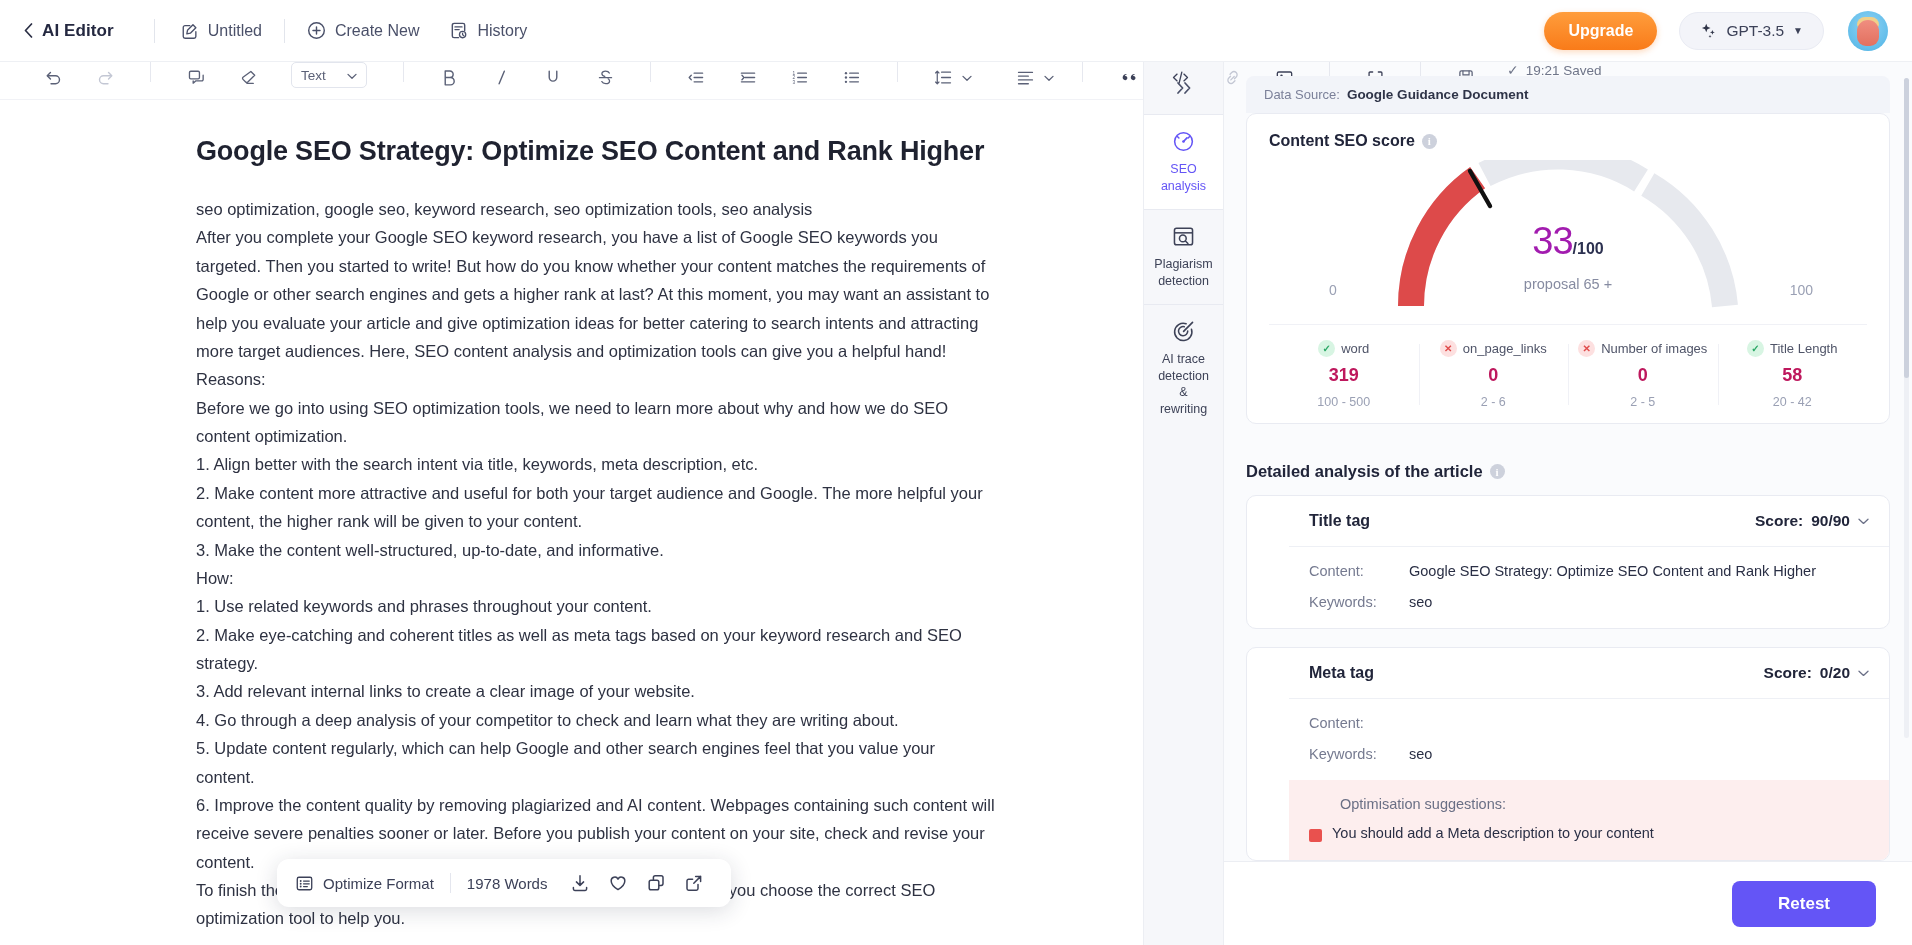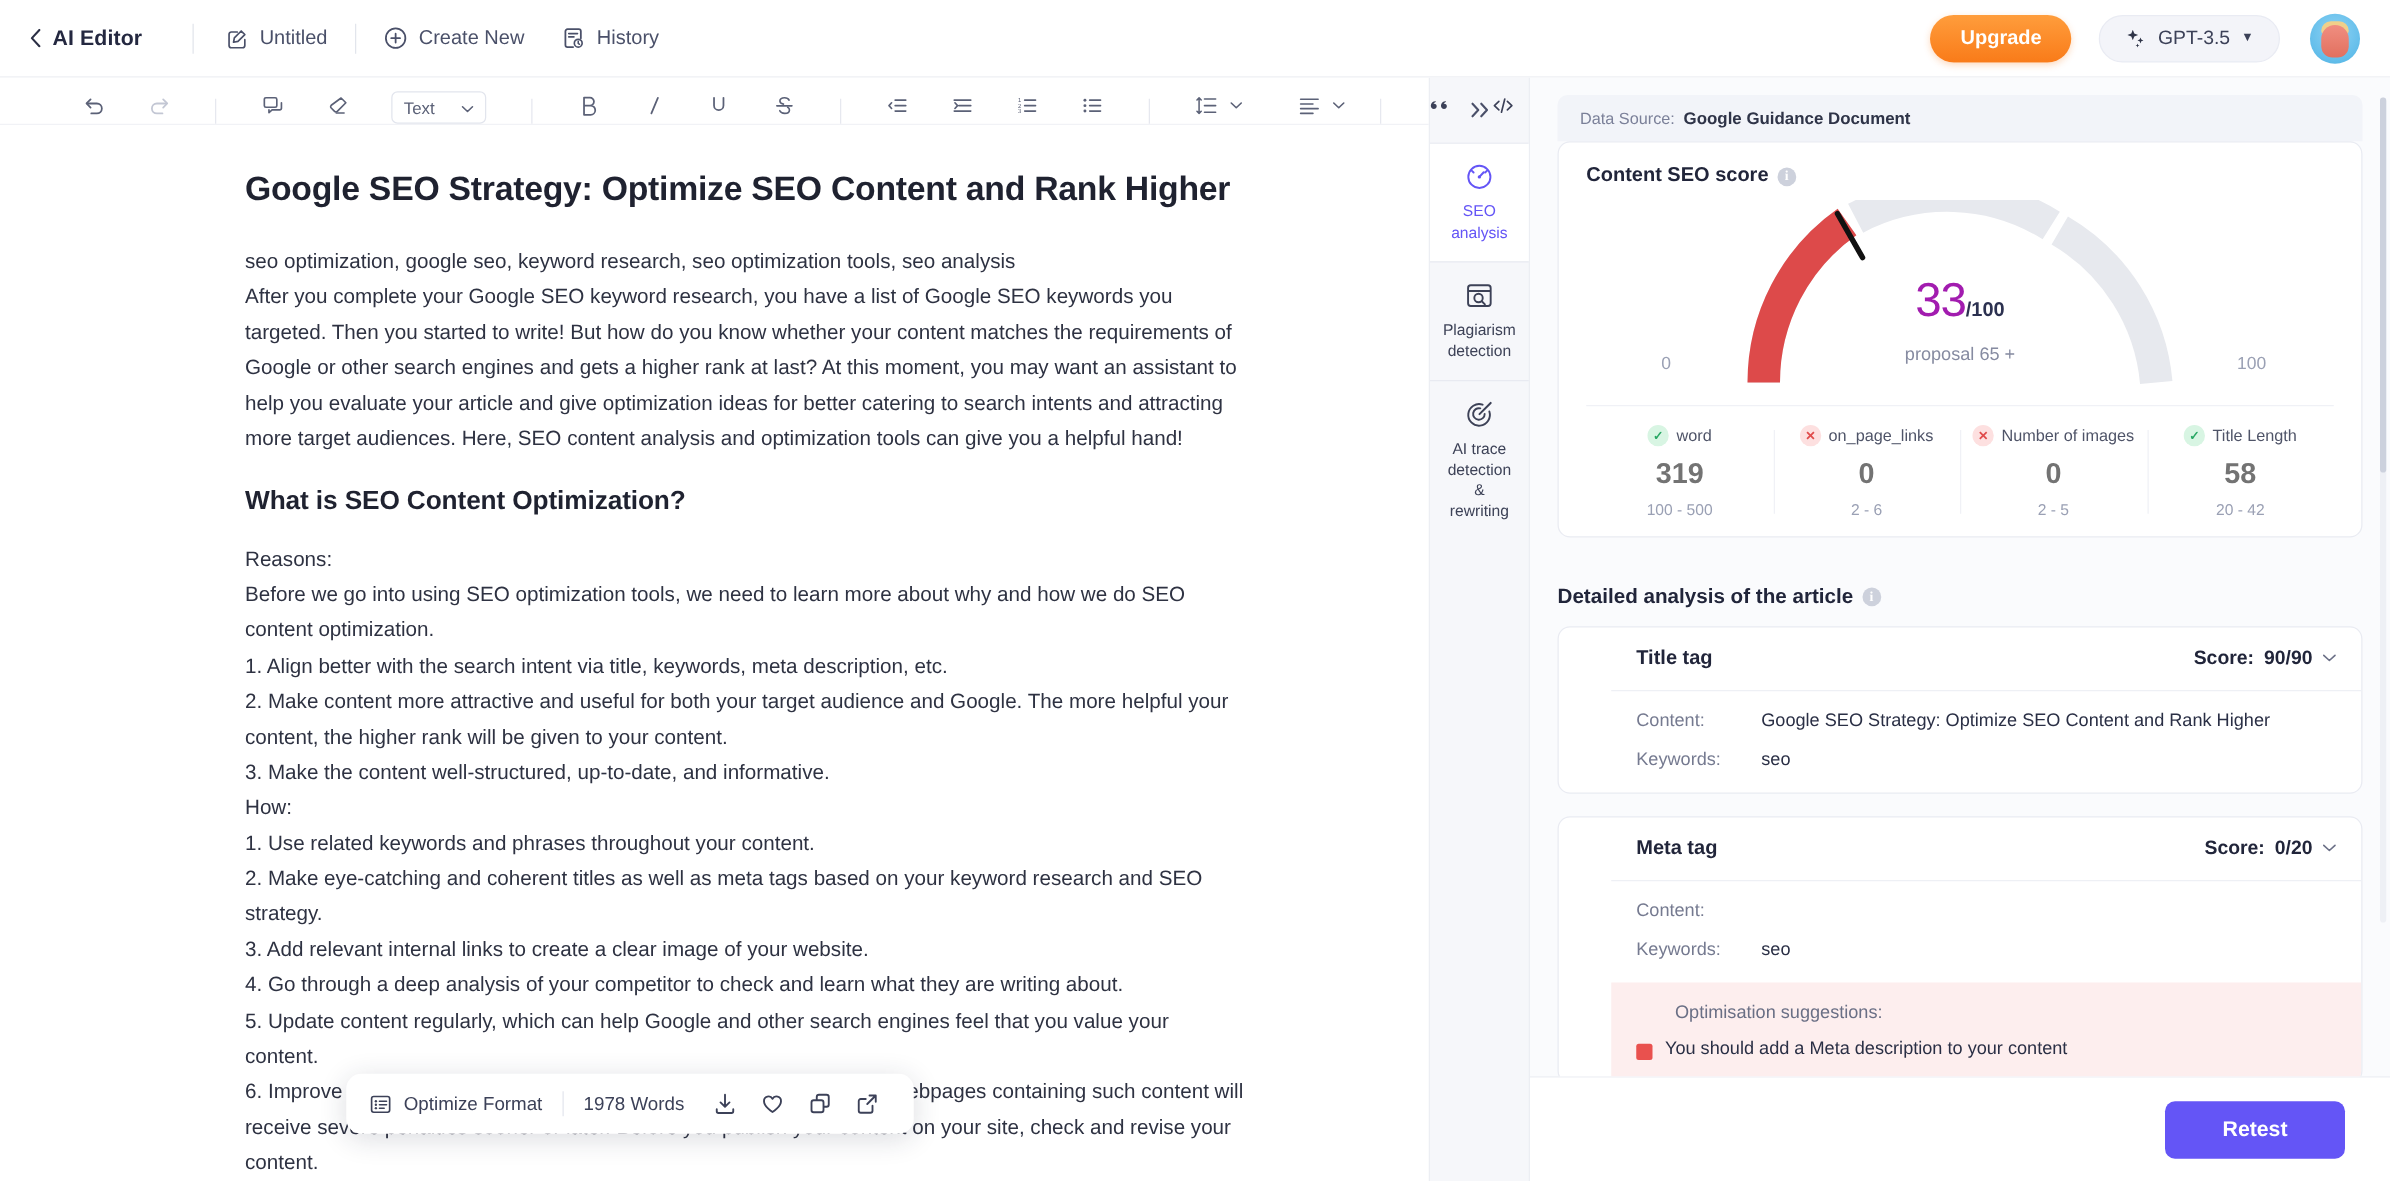--- a/index.html
+++ b/index.html
@@ -58,22 +58,22 @@
 
   
   .main { flex: 1 1 auto; display: flex; min-height: 0; }
 
   
   .editor-pane {
     width: 1144px; flex: 0 0 1144px; display: flex; flex-direction: column;
     background: #fff; border-right: 1px solid #eceef3; min-height: 0; position: relative;
   }
   .edtoolbar {
-    height: 38px; flex: 0 0 38px; display: flex; align-items: flex-end;
-    padding: 0 56px 0 58px; gap: 18px; border-bottom: 1px solid #f1f2f6; color: #5b6177;
+    height: 38px; flex: 0 0 38px; display: flex; align-items: flex-start;
+    padding: 0 56px 0 36px; gap: 18px; border-bottom: 1px solid #f1f2f6; color: #5b6177;
   }
   .tbtn {
     width: 34px; height: 30px; display: flex; align-items: center; justify-content: center;
     border-radius: 5px; cursor: pointer; color: #5b6177; flex: 0 0 auto;
   }
   .tbtn.dim { color: #c3c7d4; }
   .tdiv { width: 1px; height: 20px; background: #e6e8ef; margin: 0 10px; flex: 0 0 1px; }
   .select-text {
     height: 26px; min-width: 76px; border: 1px solid #e2e5ed; border-radius: 5px;
     display: flex; align-items: center; justify-content: space-between; gap: 8px;
@@ -169,21 +169,21 @@
   .metric + .metric::before {
     content: ""; position: absolute; left: 0; top: 4px; bottom: 4px; width: 1px; background: #f0f1f6;
   }
   .m-head { display: flex; align-items: center; justify-content: center; gap: 6px; font-size: 13px; color: #4f5468; }
   .m-badge {
     width: 17px; height: 17px; border-radius: 50%; display: inline-flex;
     align-items: center; justify-content: center; font-size: 10px; font-weight: 700; flex: 0 0 17px;
   }
   .m-badge.ok { background: #d8f5e3; color: #29a764; }
   .m-badge.bad { background: #fde0e0; color: #e04b4b; }
-  .m-val { font-size: 23px; font-weight: 700; color: #737373; margin-top: 8px; }
+  .m-val { font-size: 18px; font-weight: 700; color: #be185d; margin-top: 8px; }
   .m-range { font-size: 12.5px; color: #9aa0b4; margin-top: 9px; }
 
   .section-title {
     font-size: 16.5px; font-weight: 700; color: #21253a; display: flex;
     align-items: center; gap: 7px; margin: 38px 0 14px; text-align: right;
   }
 
   .acc-head {
     display: flex; align-items: center; justify-content: space-between;
     padding: 16px 20px; border-bottom: 1px solid #eef0f5;
@@ -448,21 +448,20 @@
           <span class="check-s">✓</span>
           <span>19:21 Saved</span>
         </div>
       </div>
 
       <div class="doc-scroll">
         <div class="doc">
           <h1>Google SEO Strategy: Optimize SEO Content and Rank Higher</h1>
           <p class="block">seo optimization, google seo, keyword research, seo optimization tools, seo analysis</p>
           <p class="block">After you complete your Google SEO keyword research, you have a list of Google SEO keywords you targeted. Then you started to write! But how do you know whether your content matches the requirements of Google or other search engines and gets a higher rank at last? At this moment, you may want an assistant to help you evaluate your article and give optimization ideas for better catering to search intents and attracting more target audiences. Here, SEO content analysis and optimization tools can give you a helpful hand!</p>
-          <h2>What is SEO Content Optimization?</h2>
           <p class="block">Reasons:</p>
           <p class="block">Before we go into using SEO optimization tools, we need to learn more about why and how we do SEO content optimization.</p>
           <p class="block">1. Align better with the search intent via title, keywords, meta description, etc.</p>
           <p class="block">2. Make content more attractive and useful for both your target audience and Google. The more helpful your content, the higher rank will be given to your content.</p>
           <p class="block">3. Make the content well-structured, up-to-date, and informative.</p>
           <p class="block">How:</p>
           <p class="block">1. Use related keywords and phrases throughout your content.</p>
           <p class="block">2. Make eye-catching and coherent titles as well as meta tags based on your keyword research and SEO strategy.</p>
           <p class="block">3. Add relevant internal links to create a clear image of your website.</p>
           <p class="block">4. Go through a deep analysis of your competitor to check and learn what they are writing about.</p>

